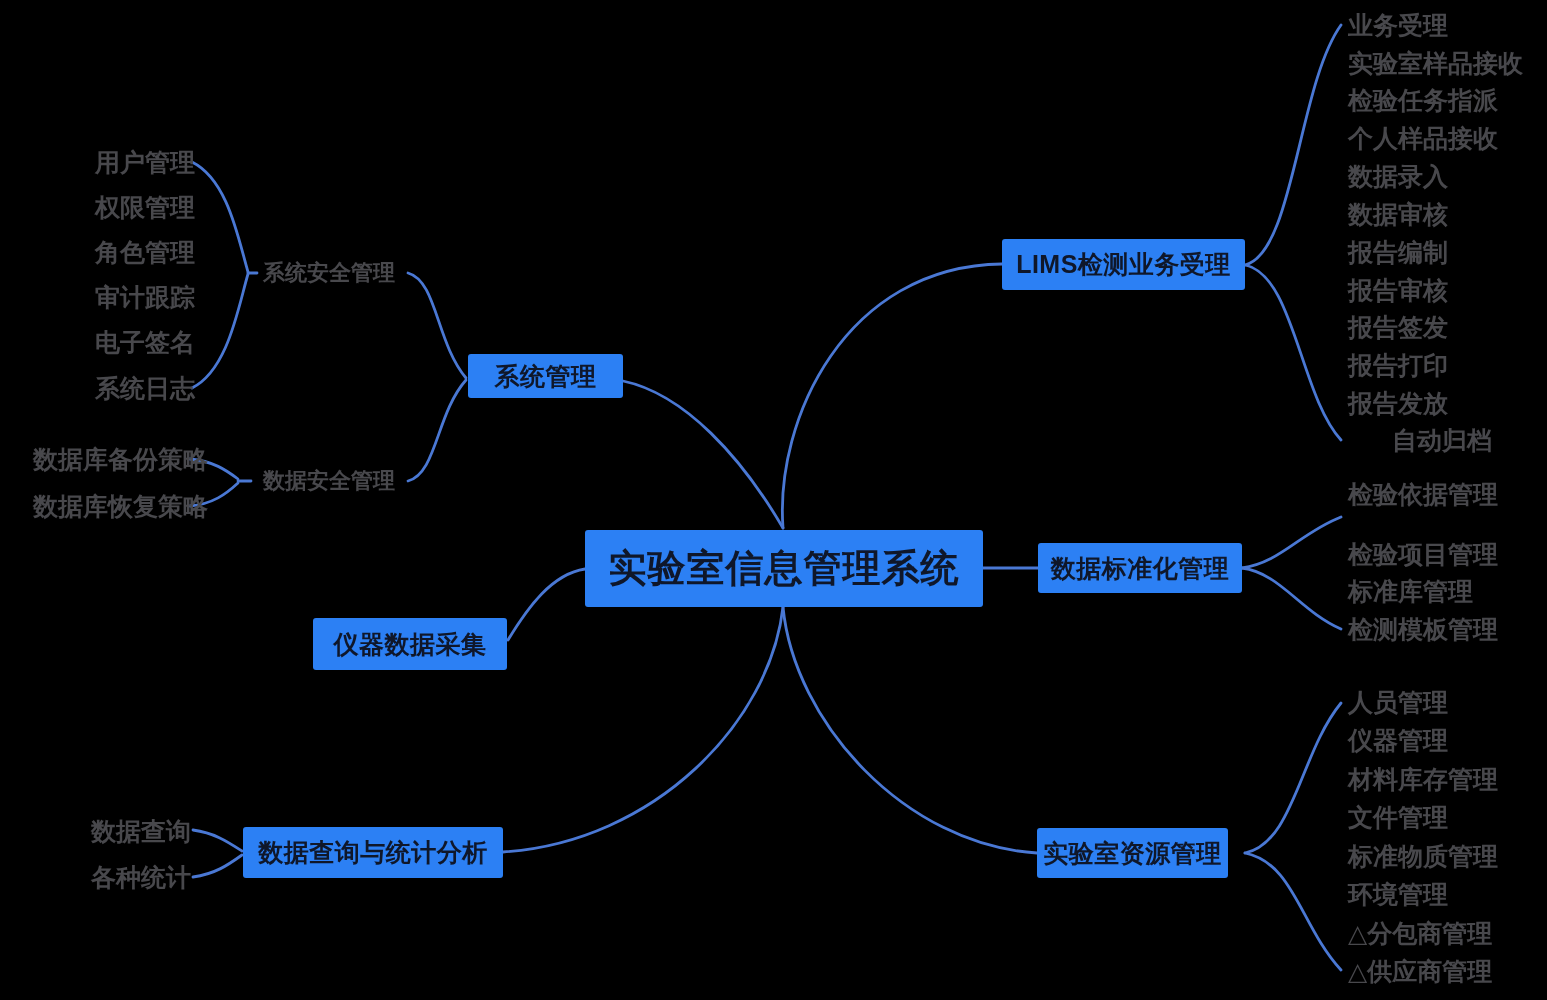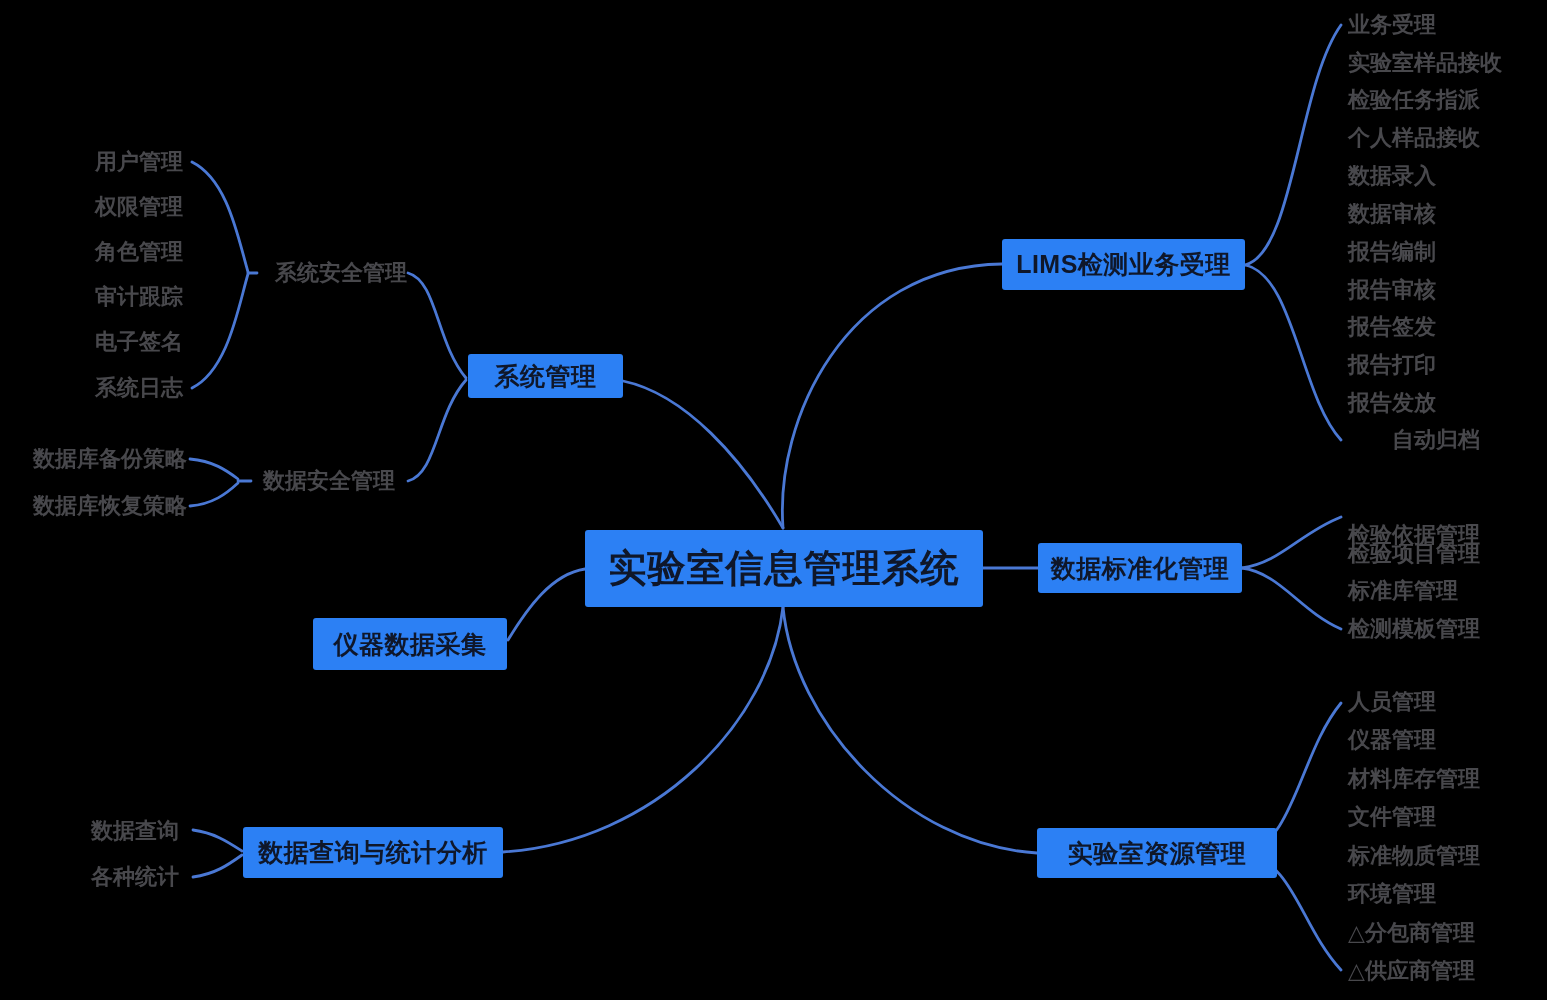--- a/index.html
+++ b/index.html
@@ -25,21 +25,21 @@
     white-space: nowrap;
     border-radius: 3px;
     box-sizing: border-box;
   }
   .center-box { font-size: 38px; letter-spacing: 1px; }
   .branch-box { font-size: 25px; letter-spacing: 0.5px; }
 
   .gray-label {
     position: absolute;
     color: #48484c;
-    font-size: 22px;
+    font-size: 25px;
     font-weight: 600;
     white-space: nowrap;
     transform: translateY(-50%);
     line-height: 1.2;
   }
   .sub-label { font-size: 22px; }
 </style>
 </head>
 <body>
 
@@ -83,23 +83,23 @@
     <path d="M1245,853 C1294,863 1300,925 1341,970"></path>
   </svg>
 
   <div class="node-box center-box" style="left:585px; top:530px; width:398px; height:77px;">实验室信息管理系统</div>
 
   <div class="node-box branch-box" style="left:468px; top:354px; width:155px; height:44px;">系统管理</div>
   <div class="node-box branch-box" style="left:313px; top:618px; width:194px; height:52px;">仪器数据采集</div>
   <div class="node-box branch-box" style="left:243px; top:827px; width:260px; height:51px;">数据查询与统计分析</div>
   <div class="node-box branch-box" style="left:1002px; top:239px; width:243px; height:51px;">LIMS检测业务受理</div>
   <div class="node-box branch-box" style="left:1038px; top:543px; width:204px; height:50px;">数据标准化管理</div>
-  <div class="node-box branch-box" style="left:1037px; top:828px; width:240px; height:50px;">实验室资源管理</div>
+  <div class="node-box branch-box" style="left:1037px; top:828px; width:191px; height:50px;">实验室资源管理</div>
 
-  <div class="gray-label sub-label" style="left:263px; top:273px;margin-left:12px;">系统安全管理</div>
+  <div class="gray-label sub-label" style="left:263px; top:273px;">系统安全管理</div>
   <div class="gray-label sub-label" style="left:263px; top:481px;">数据安全管理</div>
 
   <div class="gray-label" style="left:95px; top:162px;">用户管理</div>
   <div class="gray-label" style="left:95px; top:207px;">权限管理</div>
   <div class="gray-label" style="left:95px; top:252px;">角色管理</div>
   <div class="gray-label" style="left:95px; top:297px;">审计跟踪</div>
   <div class="gray-label" style="left:95px; top:342px;">电子签名</div>
   <div class="gray-label" style="left:95px; top:388px;">系统日志</div>
 
   <div class="gray-label" style="left:33px; top:459px;">数据库备份策略</div>
@@ -114,21 +114,21 @@
   <div class="gray-label" style="left:1348px; top:138px;">个人样品接收</div>
   <div class="gray-label" style="left:1348px; top:176px;">数据录入</div>
   <div class="gray-label" style="left:1348px; top:214px;">数据审核</div>
   <div class="gray-label" style="left:1348px; top:252px;">报告编制</div>
   <div class="gray-label" style="left:1348px; top:290px;">报告审核</div>
   <div class="gray-label" style="left:1348px; top:327px;">报告签发</div>
   <div class="gray-label" style="left:1348px; top:365px;">报告打印</div>
   <div class="gray-label" style="left:1348px; top:403px;">报告发放</div>
   <div class="gray-label" style="left:1348px; top:440px;margin-left:44px;">自动归档</div>
 
-  <div class="gray-label" style="left:1348px; top:535px;">检验依据管理</div>
+  <div class="gray-label" style="left:1348px; top:494px;">检验依据管理</div>
   <div class="gray-label" style="left:1348px; top:554px;">检验项目管理</div>
   <div class="gray-label" style="left:1348px; top:591px;">标准库管理</div>
   <div class="gray-label" style="left:1348px; top:629px;">检测模板管理</div>
 
   <div class="gray-label" style="left:1348px; top:702px;">人员管理</div>
   <div class="gray-label" style="left:1348px; top:740px;">仪器管理</div>
   <div class="gray-label" style="left:1348px; top:779px;">材料库存管理</div>
   <div class="gray-label" style="left:1348px; top:817px;">文件管理</div>
   <div class="gray-label" style="left:1348px; top:856px;">标准物质管理</div>
   <div class="gray-label" style="left:1348px; top:894px;">环境管理</div>

